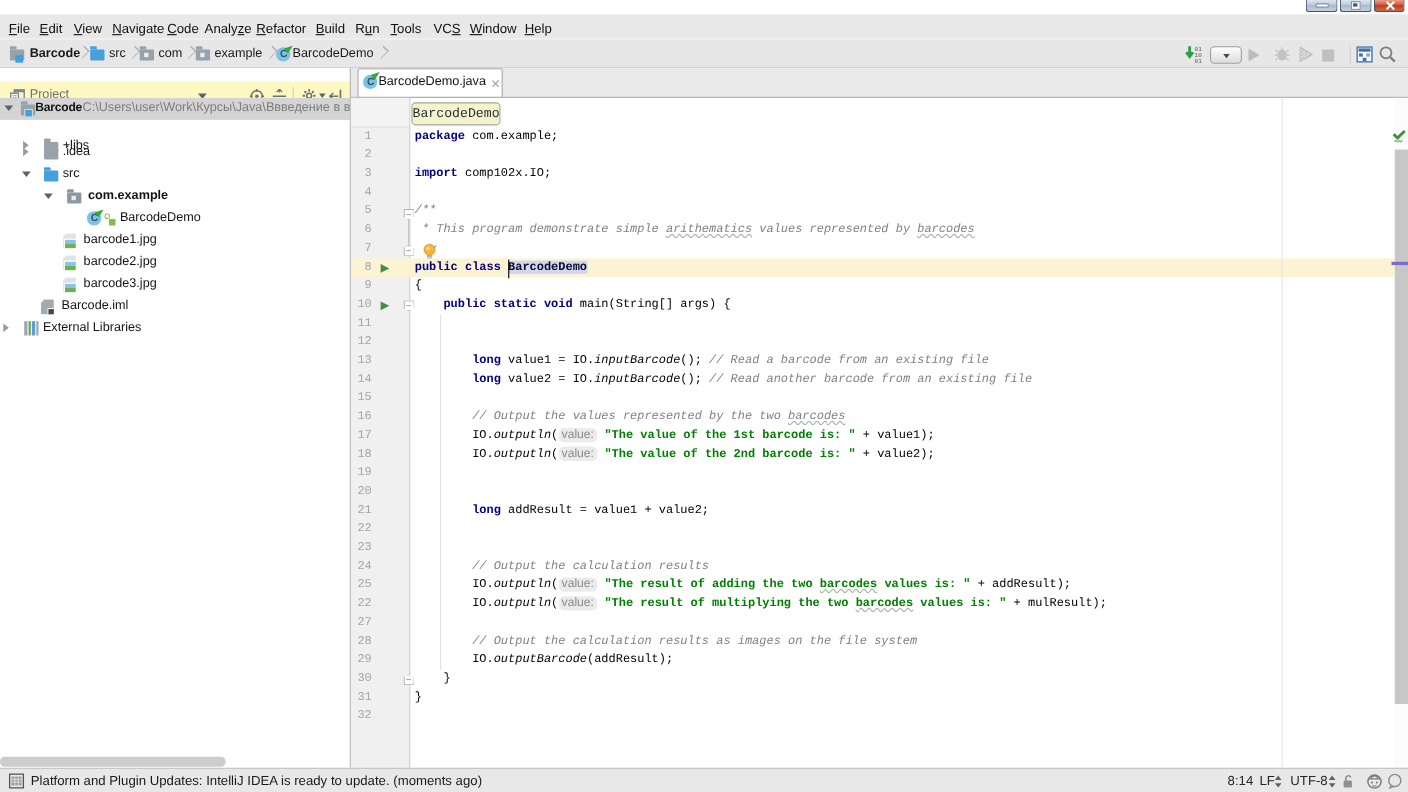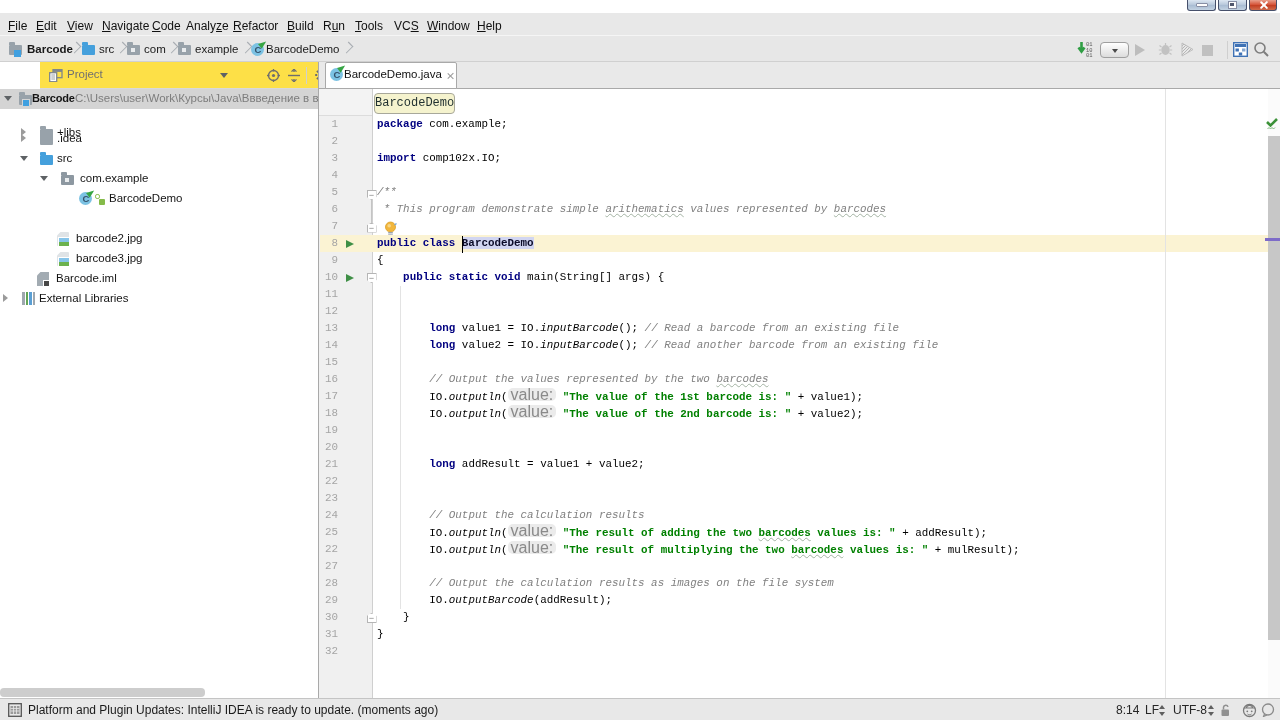--- a/index.html
+++ b/index.html
@@ -53,22 +53,22 @@
 .classicon { position:absolute; width:13px; height:13px; border-radius:50%;
   background:#7cc2e3; }
 .classicon:before { content:"C"; position:absolute; left:3.6px; top:1.2px; font-size:9.5px; line-height:11px;
   color:#33516b; font-weight:bold; font-family:"Liberation Sans",sans-serif; }
 .classicon:after { content:""; position:absolute; right:-2.5px; top:-2.5px; width:0; height:0;
   border-left:8px solid #36a544; border-top:3px solid transparent; border-bottom:3px solid transparent;
   transform:rotate(-38deg); }
 
 
 #project { position:absolute; left:0; top:62px; width:318px; height:636px; background:#ffffff; }
-#pheader { position:absolute; left:0; top:0; width:318px; height:27px; background:#fde047;
-  border-bottom:1px solid #d9d9d9; color:#707070; font-size:11.5px;margin-left:40px; }
+#pheader { position:absolute; left:0; top:12px; width:318px; height:27px; background:#fef9c3;
+  border-bottom:1px solid #d9d9d9; color:#707070; font-size:11.5px; }
 .trow { position:absolute; left:0; width:318px; height:20px; font-size:11.5px; color:#141414;
   white-space:nowrap; }
 .trow .lbl { position:absolute; top:2.5px; }
 .tri-d { position:absolute; width:0; height:0; border-top:5px solid #5e6265;
   border-left:4.5px solid transparent; border-right:4.5px solid transparent; }
 .tri-r { position:absolute; width:0; height:0; border-left:5px solid #9b9b9b;
   border-top:4.5px solid transparent; border-bottom:4.5px solid transparent; }
 
 
 #splitter { position:absolute; left:318px; top:62px; width:1px; height:636px; background:#a9a9a9; }
@@ -94,21 +94,21 @@
   font-family:"Liberation Mono", monospace; font-size:10.88px; color:#a5a5a5; }
 .cl { position:absolute; left:58px; height:17px; line-height:17.2px; white-space:pre;
   font-family:"Liberation Mono", monospace; font-size:10.88px; color:#000; }
 .kw { color:#000080; font-weight:bold; }
 .str { color:#008000; font-weight:bold; }
 .cmt { color:#808080; font-style:italic; }
 .it { font-style:italic; }
 .wv { text-decoration:underline; text-decoration-style:wavy; text-decoration-color:#a3b3a3;
   text-decoration-thickness:0.9px; text-underline-offset:0.5px; }
 .hint { display:inline-block; background:#ebebeb; border-radius:5px; color:#8a8a8a;
-  font-family:"Liberation Sans",sans-serif; font-size:16px; line-height:11.5px; padding:0.5px 3px 1px 3px;
+  font-family:"Liberation Sans",sans-serif; font-size:11px; line-height:11.5px; padding:0.5px 3px 1px 3px;
   vertical-align:0.5px; }
 #caret { position:absolute; left:142.5px; top:146.5px; width:1.8px; height:17.5px; background:#000; z-index:6; }
 .idhl { background:#d1d5f1; }
 
 
 #tooltip { position:absolute; left:55px; top:4px; width:81px; height:21px; background:#f5f3ce;
   border:1px solid #a8a89a; border-radius:4px; font-family:"Liberation Mono",monospace;
   font-size:12px; color:#1f2f2f; line-height:19px; text-align:center; }
 
 
@@ -292,29 +292,33 @@
       <span class="lbl" style="left:57px;">.idea</span>
     </div>
     <div class="trow" style="top:87px;">
       <div class="tri-d" style="left:20px; top:7px;"></div>
       <div class="folder f-blue" style="left:40px; top:6px;"></div>
       <span class="lbl" style="left:57px;">src</span>
     </div>
     <div class="trow" style="top:107px;">
       <div class="tri-d" style="left:40px; top:7px;"></div>
       <div class="folder f-dkgray pkg" style="left:61px; top:6px;"></div>
-      <span class="lbl" style="left:80px;">com.example</span>
+      <span class="lbl" style="left:80px;font-weight:bold;">com.example</span>
     </div>
     <div class="trow" style="top:127px;">
       <div class="classicon" style="left:79px; top:3px;"></div>
       <div class="keyicon" style="left:95px; top:5px;">
           <i class="c"></i>
           <i class="s"></i>
         </div>
       <span class="lbl" style="left:109px;">BarcodeDemo</span>
+    </div>
+    <div class="trow" style="top:147px;">
+      <div class="imgicon" style="left:57px; top:3px;"></div>
+      <span class="lbl" style="left:76px;">barcode1.jpg</span>
     </div>
     <div class="trow" style="top:167px;">
       <div class="imgicon" style="left:57px; top:3px;"></div>
       <span class="lbl" style="left:76px;">barcode2.jpg</span>
     </div>
     <div class="trow" style="top:187px;">
       <div class="imgicon" style="left:57px; top:3px;"></div>
       <span class="lbl" style="left:76px;">barcode3.jpg</span>
     </div>
     <div class="trow" style="top:207px;">

